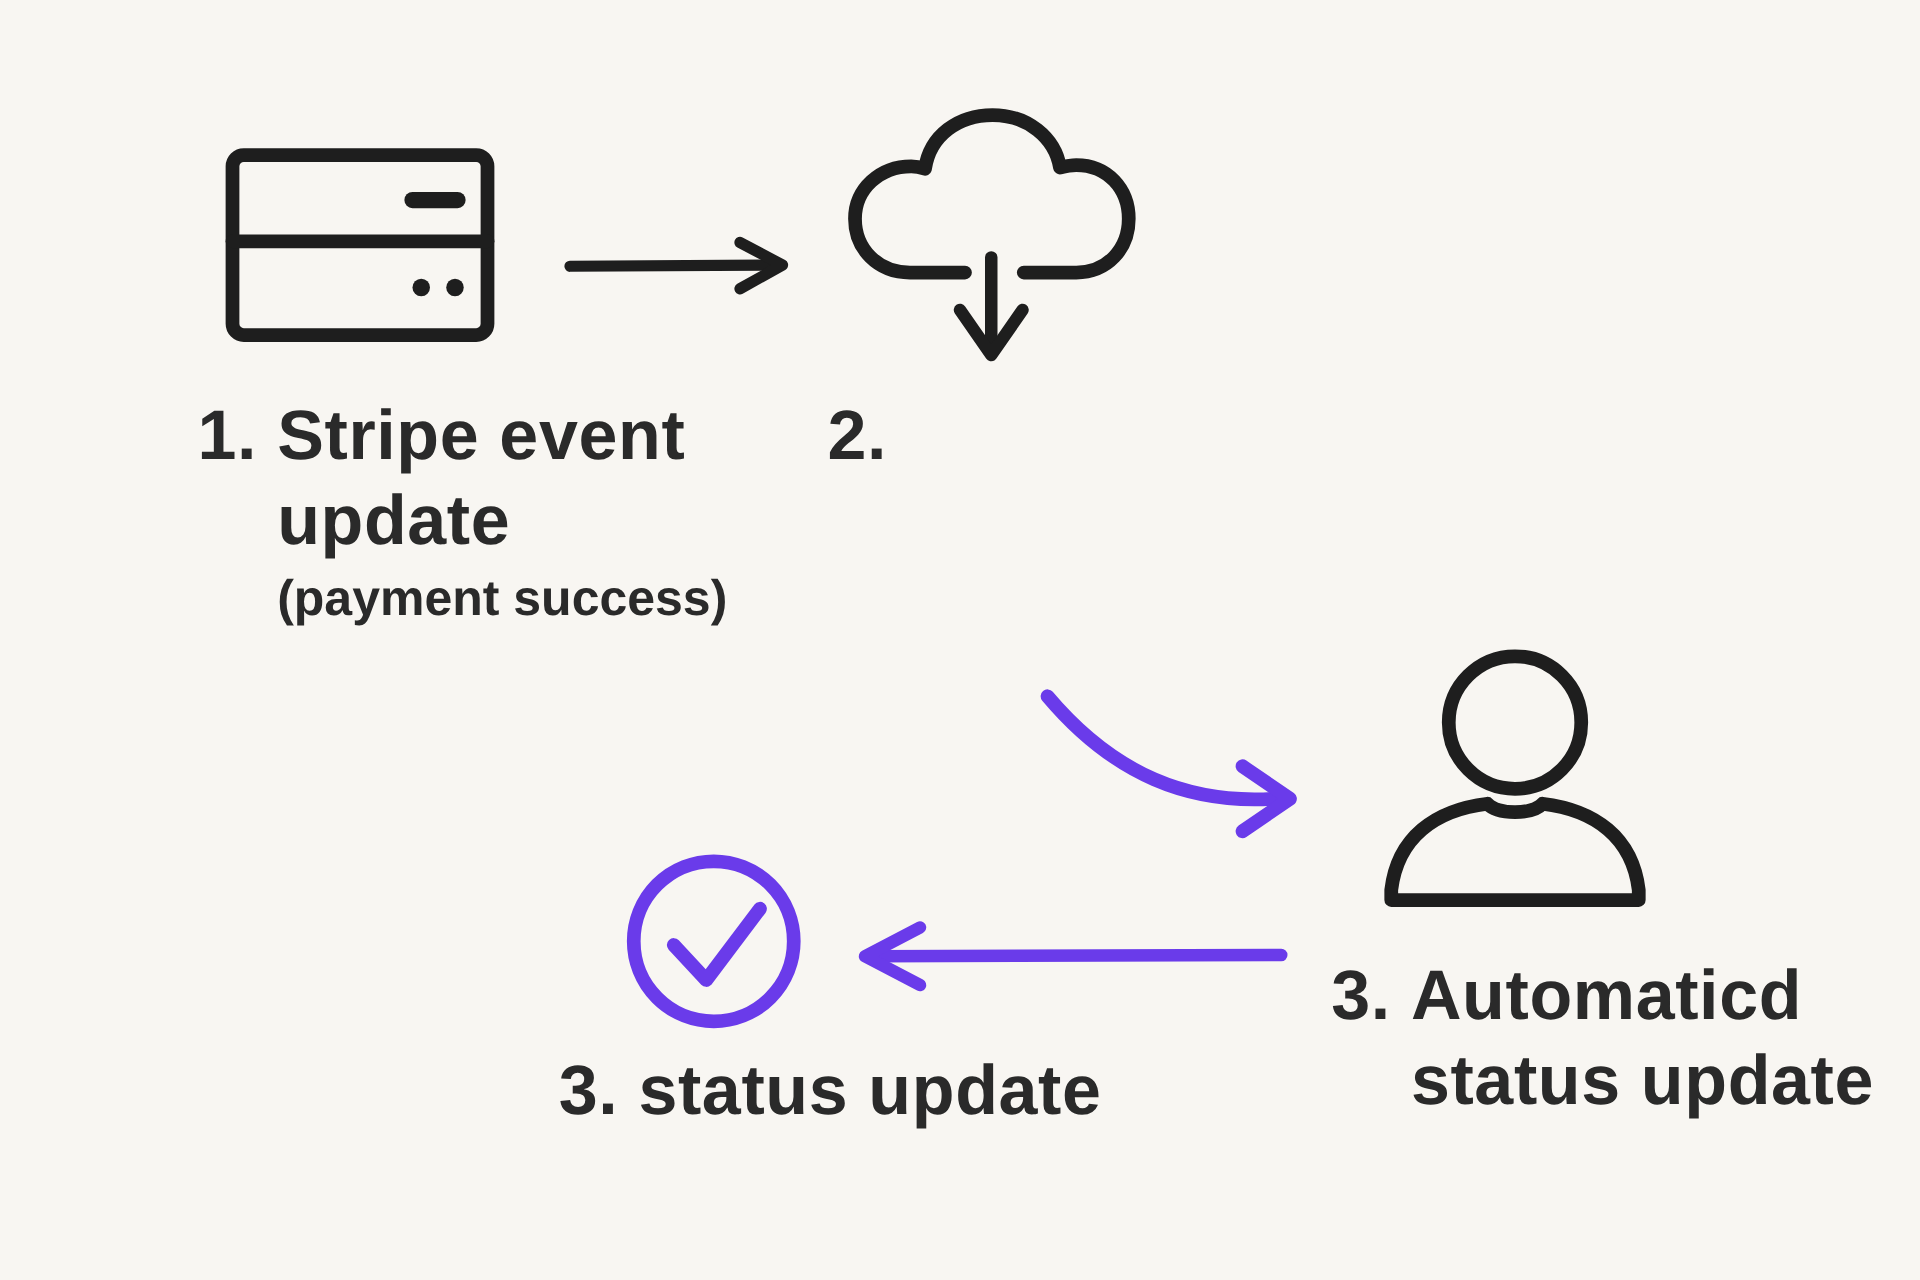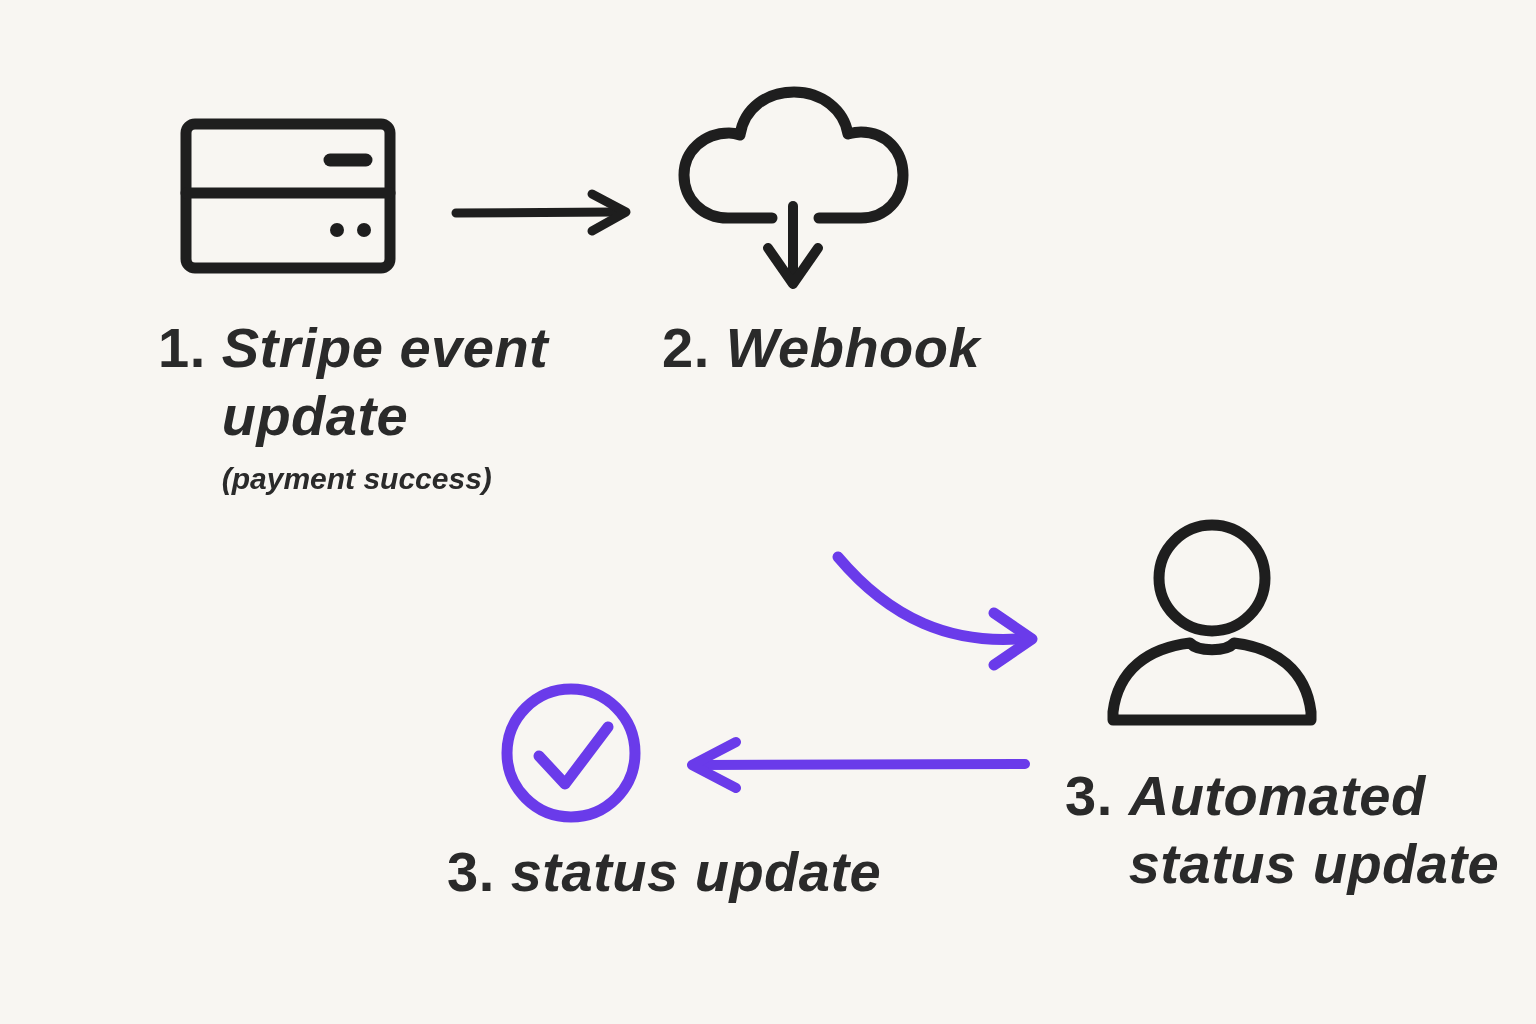--- a/index.html
+++ b/index.html
@@ -21,23 +21,23 @@
     grid-template-columns: auto 1fr;
     column-gap: 16px;
     color: #2a2a2a;
     font-size: 56px;
     font-weight: bold;
     line-height: 68px;
     letter-spacing: 0.5px;
     white-space: nowrap;
   }
   .label .num { text-align: left; }
-  .label .lines { display: flex; flex-direction: column; font-style: italic; }
+  .label .lines { display: flex; flex-direction: column; }
   .label .note {
-    font-size: 30px;
+    font-size: 40px;
     line-height: 58px;
     letter-spacing: 0;
   }
 
   svg { display: block; overflow: visible; }
   .ink   { stroke: #1e1e1e; }
   .accent{ stroke: #6a3bea; }
   .nofill{ fill: none; }
   .round { stroke-linecap: round; stroke-linejoin: round; }
 </style>
@@ -72,21 +72,20 @@
     <span class="lines">
       <span>Stripe event</span>
       <span>update</span>
       <span class="note">(payment success)</span>
     </span>
   </div>
 
   <div class="abs label" style="left:662px; top:314px;">
     <span class="num">2.</span>
     <span class="lines">
-      <span>Webhook</span>
     </span>
   </div>
 
   <svg class="abs" style="left:822px; top:543px;" width="235" height="130" viewBox="0 0 235 130">
     <path d="M 16 14 C 70 78 130 100 196 96" class="accent nofill round" stroke-width="11"></path>
     <path d="M 172 70 L 210 96 L 172 122" class="accent nofill round" stroke-width="11"></path>
   </svg>
 
   <svg class="abs" style="left:1102px; top:516px;" width="220" height="215" viewBox="0 0 220 215">
     <circle cx="110" cy="62" r="53" class="ink nofill round" stroke-width="11"></circle>
@@ -106,18 +105,18 @@
   <div class="abs label" style="left:447px; top:838px;">
     <span class="num">3.</span>
     <span class="lines">
       <span>status update</span>
     </span>
   </div>
 
   <div class="abs label" style="left:1065px; top:762px;">
     <span class="num">3.</span>
     <span class="lines">
-      <span>Automated</span>
+      <span>Automaticd</span>
       <span>status update</span>
     </span>
   </div>
 
 </div>
 
 </body></html>

